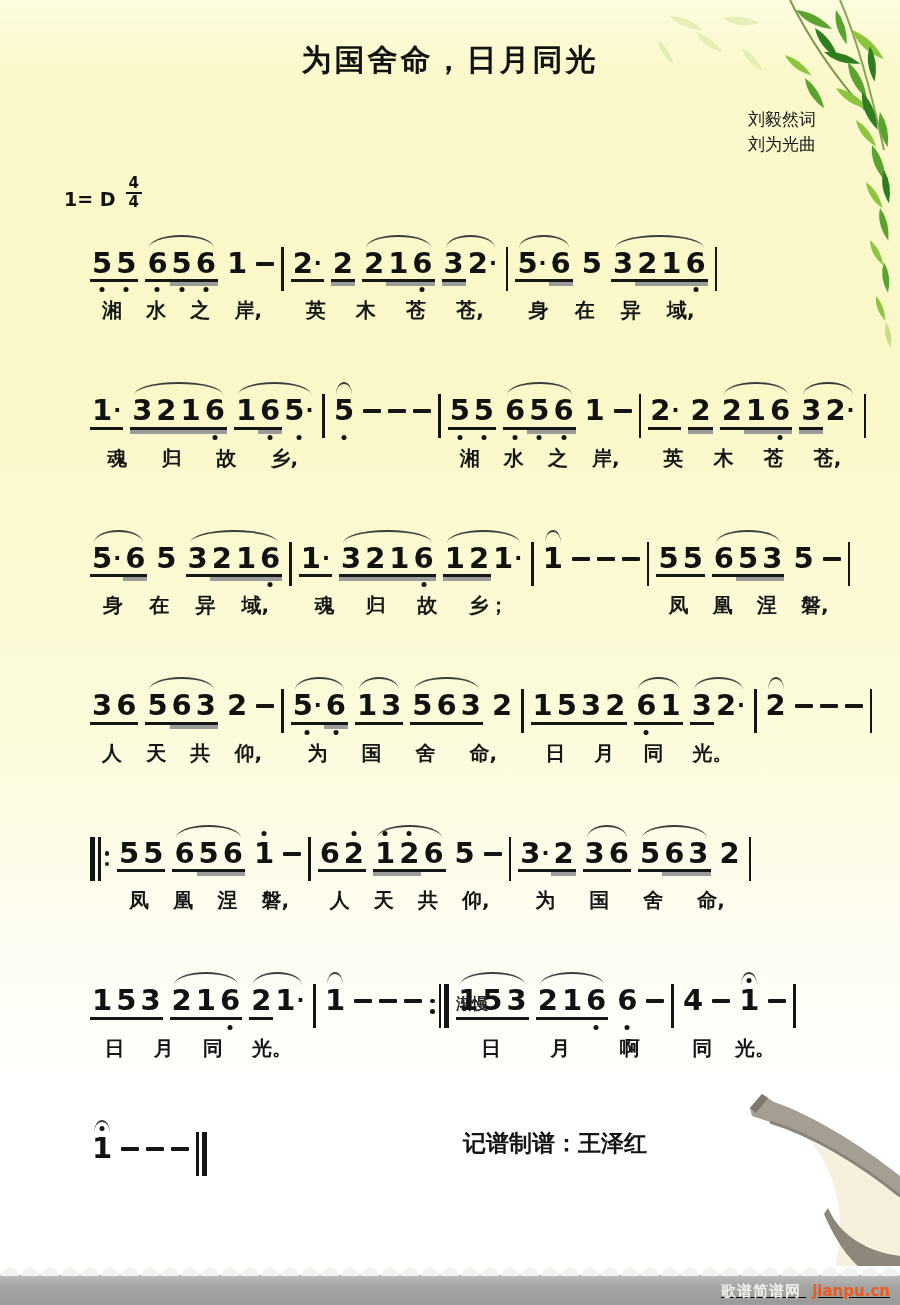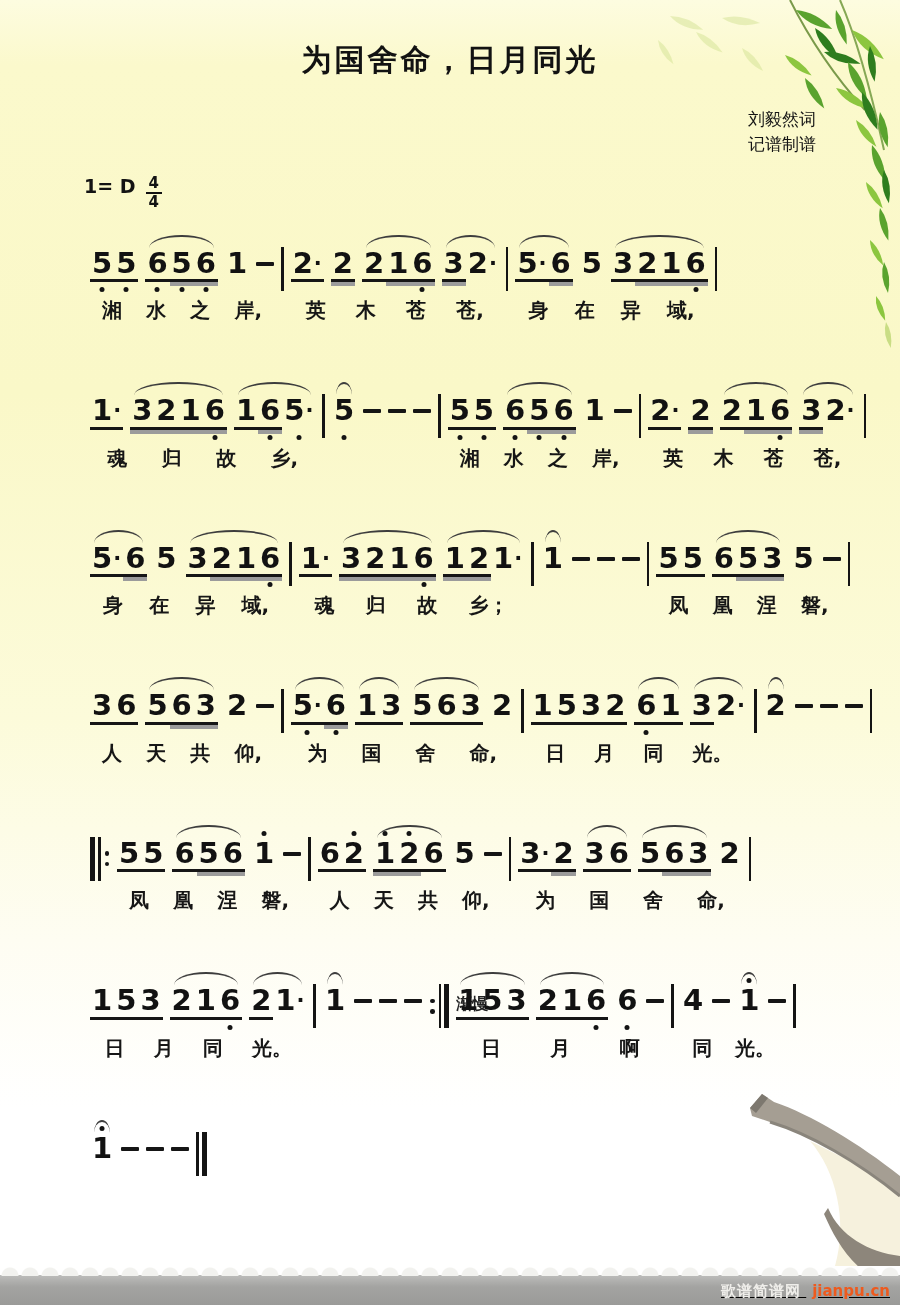--- a/index.html
+++ b/index.html
@@ -6,21 +6,21 @@
   body{font-family:"DejaVu Sans","Liberation Sans",sans-serif;}
   .page{position:relative;width:900px;height:1305px;overflow:hidden;
     background:linear-gradient(180deg,#fdfce0 0%,#fbf9cc 5%,#faf8c8 30%,#fcfbda 55%,#fefdf2 72%,#ffffff 85%,#ffffff 100%);}
   .bamboo{position:absolute;top:0;right:0;z-index:1;pointer-events:none;}
   .roof{position:absolute;top:1056px;right:0;z-index:1;pointer-events:none;}
   .content{position:relative;z-index:2;}
   .title{margin:0;padding-top:40px;text-align:center;font-size:30px;font-weight:700;letter-spacing:3px;color:#121212;}
   .subrow{position:relative;margin-top:40px;height:52px;}
   .subtitle{text-align:center;font-size:22px;font-weight:700;color:#141414;}
   .credits{position:absolute;right:84px;top:-14px;font-size:17px;font-weight:400;line-height:1.45;color:#151515;}
-  .keysig{margin-left:84px;margin-top:2px;font-size:19px;font-weight:700;color:#131313;display:flex;align-items:flex-start;}
+  .keysig{margin-left:64px;margin-top:2px;font-size:19px;font-weight:700;color:#131313;display:flex;align-items:flex-end;}
   .frac{display:inline-flex;flex-direction:column;align-items:center;margin-left:10px;font-size:15px;font-weight:700;line-height:1.1;}
   .frac i{font-style:normal;display:block;padding:0 3px;}
   .frac i:first-child{border-bottom:2px solid #111;}
   .score{margin-top:24px;padding-left:90px;padding-right:60px;}
   .score-line{display:flex;align-items:flex-start;gap:7px;margin-bottom:57px;}
   .measure{display:flex;flex-direction:column;position:relative;}
   .mark{position:absolute;top:-12px;left:0;font-size:16px;font-weight:700;color:#222;margin-top:35px;}
   .notes-row{display:flex;gap:7px;}
   .group{display:flex;padding-top:13px;position:relative;}
   .group.slur::before{content:'';position:absolute;top:1px;left:4px;right:4px;height:11px;
@@ -104,21 +104,21 @@
     <path d="M30 66 C70 78 118 106 160 140" stroke="#8a857c" stroke-width="3" fill="none"></path>
     <path d="M88 152 C100 180 128 196 160 200 L160 212 L120 212 C102 196 92 176 84 158 Z" fill="#8d867b"></path>
   </svg>
 
   <div class="content">
     <h1 class="title">为国舍命，日月同光</h1>
 
     <div class="subrow">
       <div class="credits">
         <div>刘毅然词</div>
-        <div>记谱制谱</div>
+        <div>刘为光曲</div>
       </div>
     </div>
 
     <div class="keysig">
       <span>1= D</span>
       <span class="frac">
           <i>4</i>
           <i>4</i>
         </span>
     </div>
@@ -742,20 +742,21 @@
             <div class="lyric-row"></div>
           </div>
           <div class="barwrap">
             <i class="bar thin"></i>
             <i class="bar thick"></i>
           </div>
         </div>
       </div>
 
     <div class="footer">
+      <div class="credit">记谱制谱：王泽红</div>
     </div>
   </div>
 
   <div class="band"></div>
   <div class="wm">
     <span class="wm-site">歌谱简谱网</span>
     <span class="wm-url">jianpu.cn</span>
   </div>
 </div>
 

